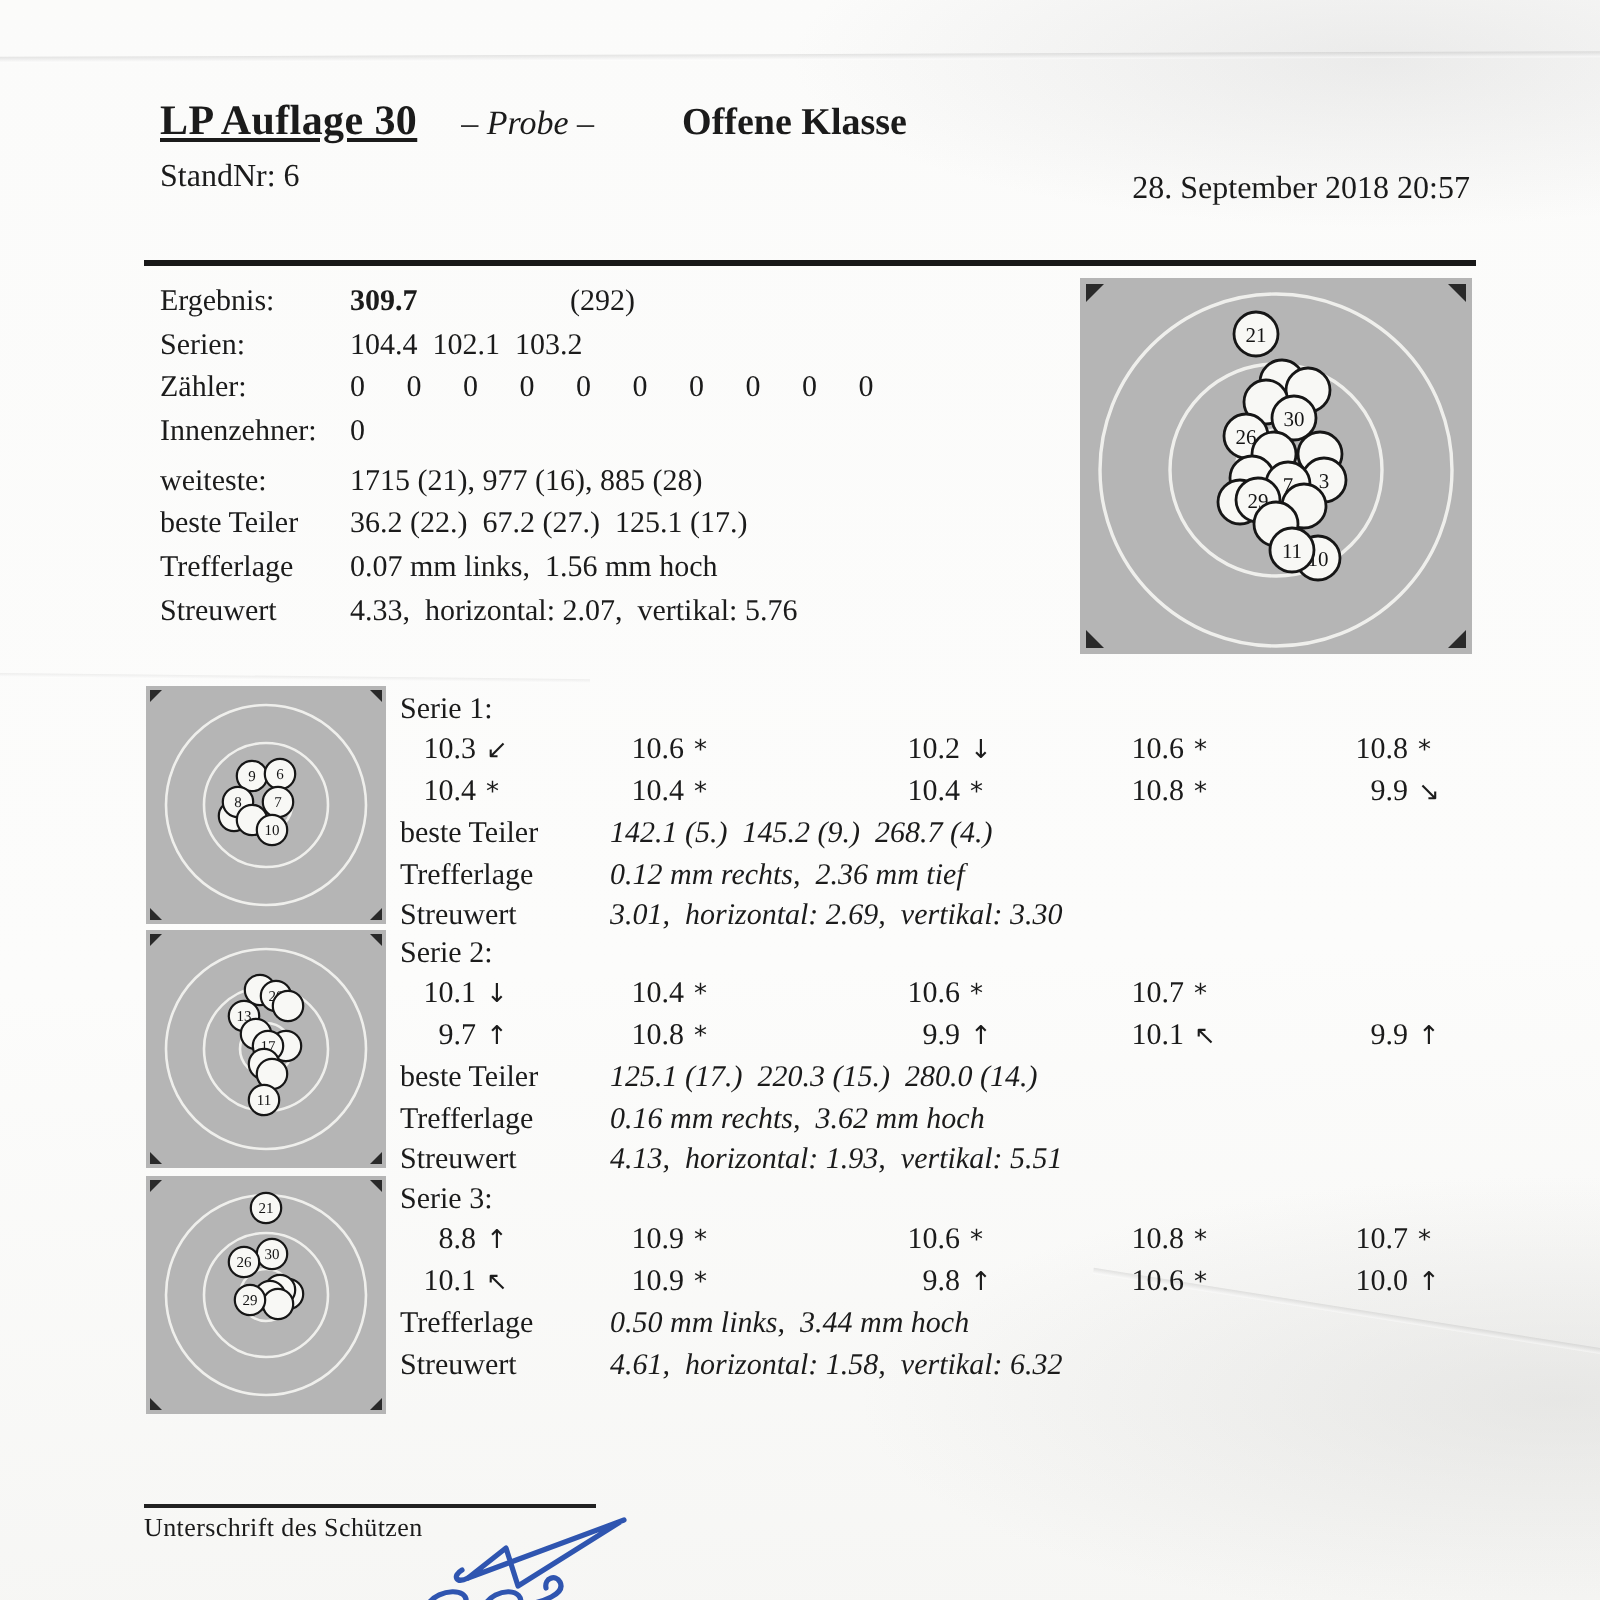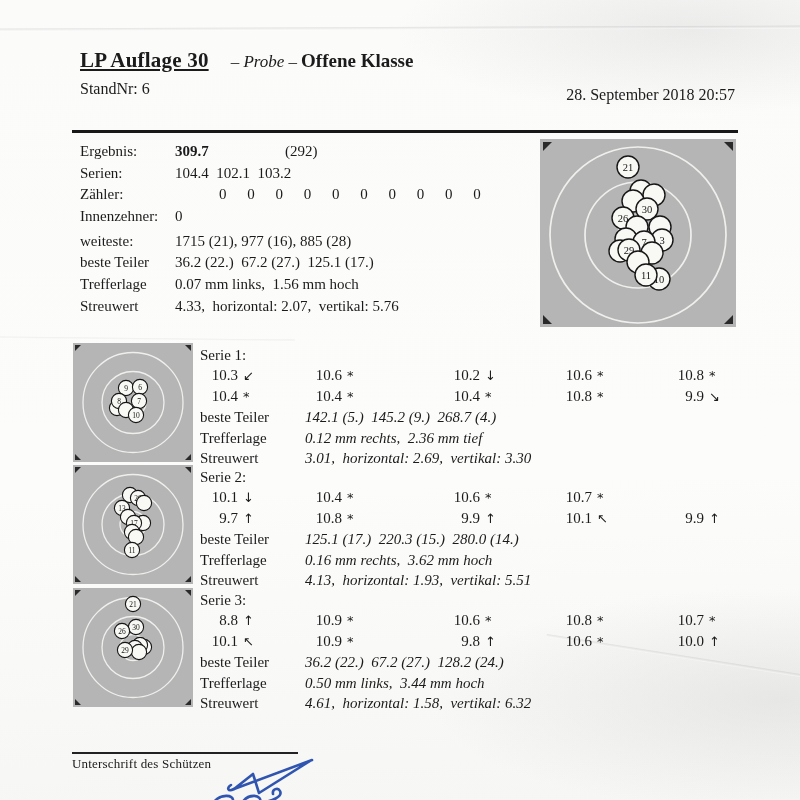--- a/index.html
+++ b/index.html
@@ -20,33 +20,33 @@
     background:linear-gradient(to bottom,rgba(150,150,150,.14),rgba(255,255,255,.4));
     transform:rotate(.6deg);}
   .crease3{left:545px;top:655px;width:270px;height:3px;
     background:linear-gradient(to bottom,rgba(140,140,140,.2),rgba(255,255,255,.5));
     transform:rotate(9deg);}
 
   .header{position:absolute;left:80px;top:48px;width:660px;}
   .title-row{white-space:nowrap;}
   .doc-title{font-size:21px;font-weight:bold;letter-spacing:.2px;text-decoration:underline;}
   .probe{font-size:17px;font-style:italic;margin-left:18px;}
-  .klasse{font-size:19px;font-weight:bold;}
+  .klasse{font-size:19px;font-weight:bold;margin-left:40px;}
   .stand-row{margin-top:7px;font-size:16px;position:relative;}
   .datetime{position:absolute;right:5px;top:6px;font-size:16px;text-align:right;}
 
   .rule{position:absolute;left:72px;top:130px;width:666px;height:3px;background:#181818;}
 
   .results{position:absolute;left:80px;top:141px;width:450px;font-size:15px;}
   .r-row{height:21.7px;line-height:21.7px;white-space:nowrap;}
   .r-row.gap{margin-top:3px;}
   .r-label{display:inline-block;width:95px;}
   .r-value{white-space:pre;}
   .r-strong{font-weight:bold;display:inline-block;min-width:110px;}
-  .zeros{word-spacing:17px;margin-left:44px;}
+  .zeros{word-spacing:17px;}
 
   .target-box{position:absolute;}
   .target-main{left:540px;top:139px;width:196px;height:188px;}
   .t1{left:73px;top:343px;width:120px;height:119px;}
   .t2{left:73px;top:465px;width:120px;height:119px;}
   .t3{left:73px;top:588px;width:120px;height:119px;}
 
   .serie-text{position:absolute;left:200px;width:545px;font-size:15px;}
   .s1{top:345px;} .s2{top:467px;} .s3{top:590px;}
   .serie-title{height:20px;line-height:20px;}
@@ -349,21 +349,20 @@
         <span class="cell"><span class="num">10.8</span><span class="sym">*</span></span>
         <span class="cell"><span class="num">10.7</span><span class="sym">*</span></span>
       </div>
     <div class="shot-row">
         <span class="cell"><span class="num">10.1</span><span class="sym">↖</span></span>
         <span class="cell"><span class="num">10.9</span><span class="sym">*</span></span>
         <span class="cell"><span class="num">9.8</span><span class="sym">↑</span></span>
         <span class="cell"><span class="num">10.6</span><span class="sym">*</span></span>
         <span class="cell"><span class="num">10.0</span><span class="sym">↑</span></span>
       </div>
-    <div class="kv"><span class="k">beste Teiler</span><span class="v">36.2 (22.)  67.2 (27.)  128.2 (24.)</span></div>
     <div class="kv"><span class="k">Trefferlage</span><span class="v">0.50 mm links,  3.44 mm hoch</span></div>
     <div class="kv"><span class="k">Streuwert</span><span class="v">4.61,  horizontal: 1.58,  vertikal: 6.32</span></div>
   </div>
 
   <div class="sig-line"></div>
   <div class="sig-label">Unterschrift des Schützen</div>
   <svg class="sig-svg" viewBox="0 0 230 60">
     <g fill="none" stroke="#2f55b0" stroke-width="2.6" stroke-linecap="round" stroke-linejoin="round">
       <path d="M162,12 L84,41 L103,26 L109,45 L160,13"></path>
       <path d="M84,41 C78,44 76,40 81,37"></path>

